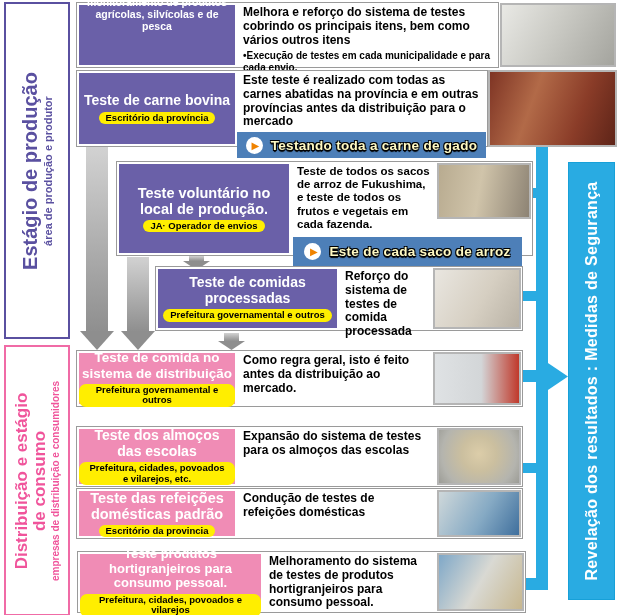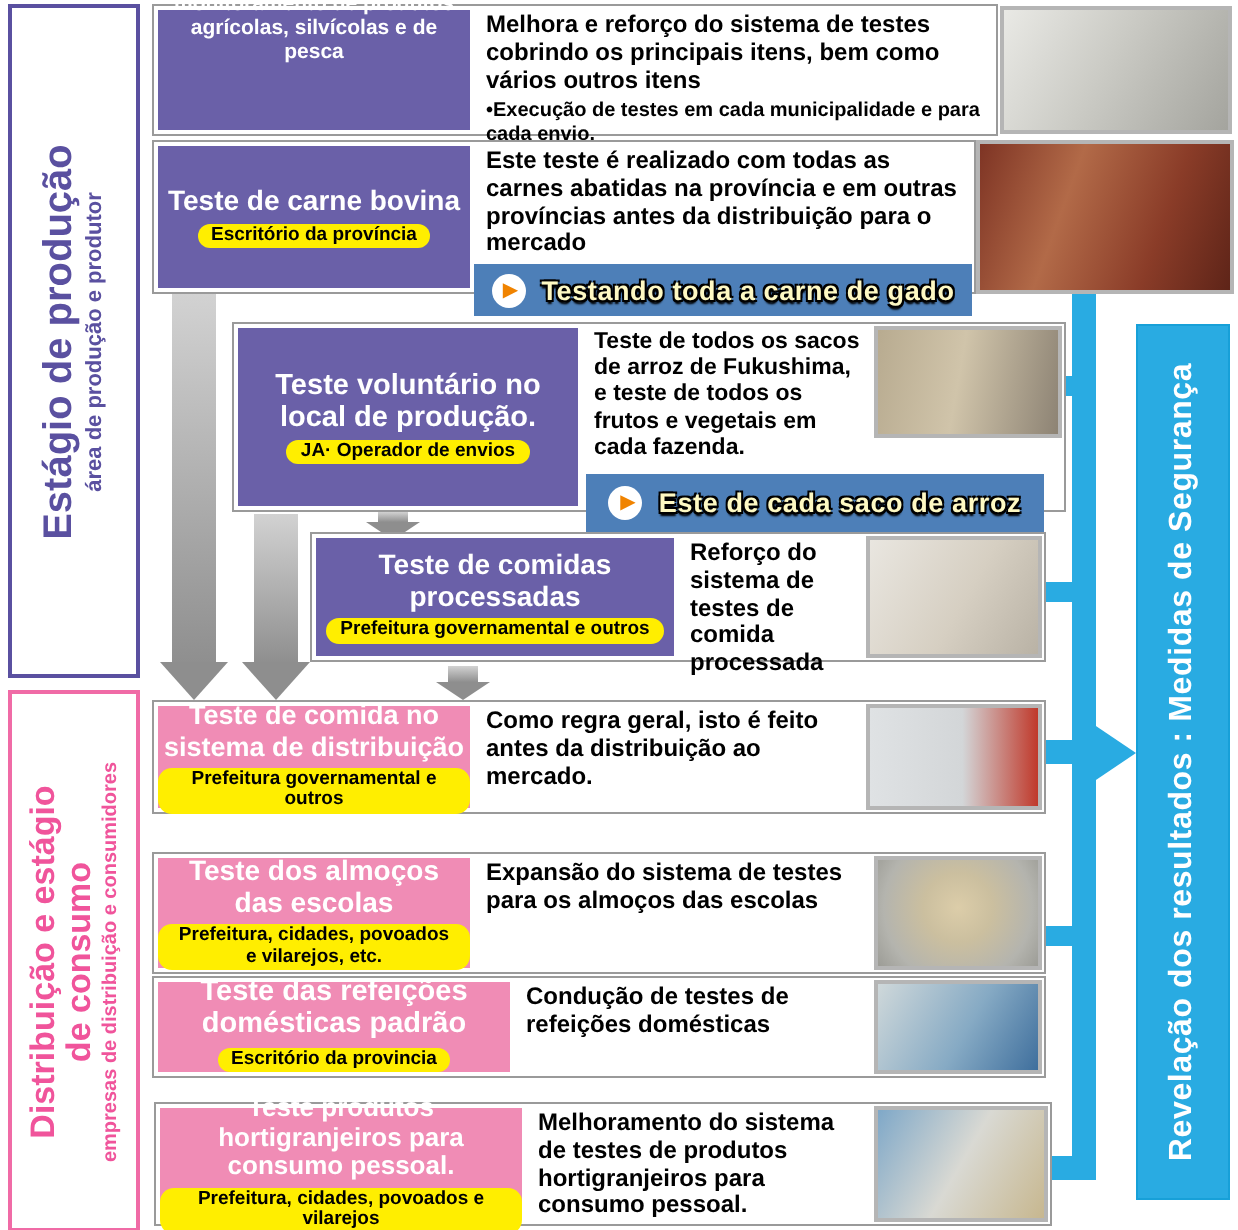--- a/index.html
+++ b/index.html
@@ -57,21 +57,21 @@
   .r4{left:155px;top:266px;width:368px;height:65px;}
   .r4 .hbox{width:179px;}  .r4 .hbox-title{font-size:14px;}
   .ph4{width:88px;}
   .r5{left:76px;top:350px;width:447px;height:57px;}
   .r5 .hbox{width:156px;}  .r5 .hbox-title{font-size:13.5px;}
   .ph5{width:88px;}
   .r6{left:76px;top:426px;width:447px;height:61px;}
   .r6 .hbox{width:156px;}  .r6 .hbox-title{font-size:14px;}
   .ph6{width:84px;}
   .r7{left:76px;top:488px;width:447px;height:51px;}
-  .r7 .hbox{width:176px;justify-content:flex-end;}  .r7 .hbox-title{font-size:14.5px;}
+  .r7 .hbox{width:156px;}  .r7 .hbox-title{font-size:14.5px;}
   .ph7{width:84px;}
   .r8{left:77px;top:551px;width:449px;height:62px;}
   .r8 .hbox{width:181px;}  .r8 .hbox-title{font-size:13px;}
   .ph8{width:87px;}
   
   .f1{background:linear-gradient(120deg,#e9e9e5 0%,#cbcbc5 45%,#a4a49e 100%);}
   .f2{background:linear-gradient(110deg,#7e3424 0%,#b26a48 35%,#8a3c28 70%,#5e2418 100%);}
   .f3{background:linear-gradient(100deg,#b8ab90 0%,#d0c4aa 45%,#8d8374 100%);}
   .f4{background:linear-gradient(120deg,#e9e6e0 0%,#d6cfc2 55%,#b9b2a5 100%);}
   .f5{background:linear-gradient(90deg,#dfe2e4 0%,#d3d6d8 55%,#c0392b 100%);}

